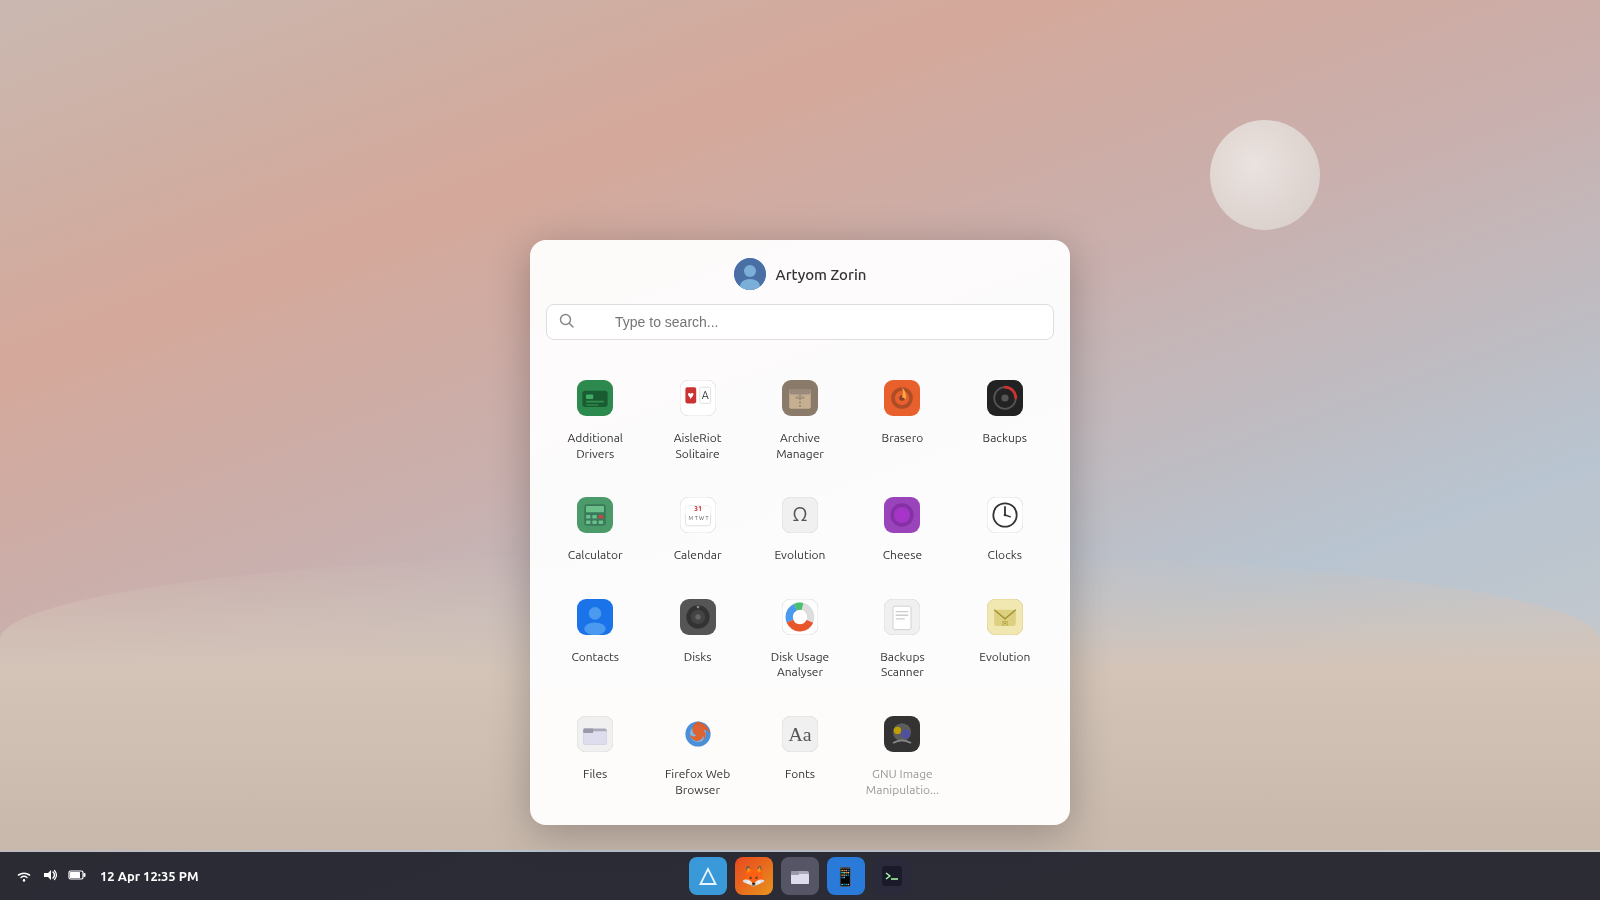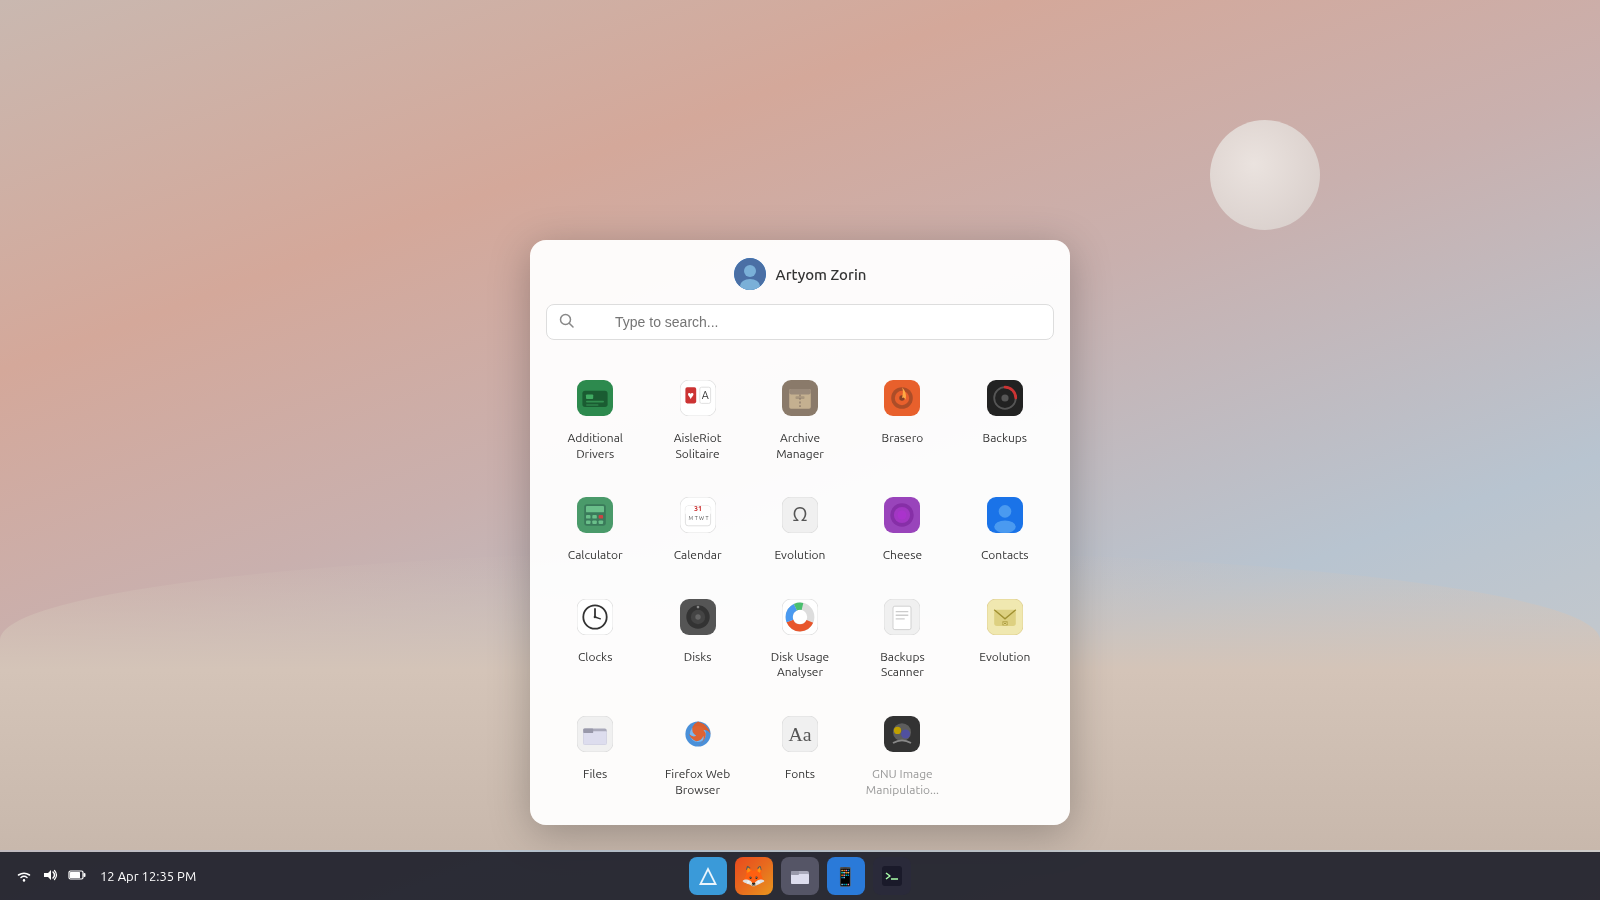--- a/index.html
+++ b/index.html
@@ -199,20 +199,21 @@
       font-size: 20px;
       cursor: pointer;
     }
 
     .taskbar-right {
       display: flex;
       align-items: center;
       gap: 14px;
       color: white;
       font-size: 13px;
+      font-weight: bold;
     }
 
     .taskbar-icons {
       display: flex;
       align-items: center;
       gap: 10px;
       color: white;
       font-size: 16px;
     }
 
@@ -367,38 +368,38 @@
       <circle cx="20" cy="20" r="13" fill="#7a2299" opacity="0.6"></circle>
       <circle cx="20" cy="20" r="9" fill="#cc44ee" opacity="0.4"></circle>
       <circle cx="20" cy="20" r="5" fill="#aa33cc"></circle>
     </svg>
           </div>
           <span class="app-label">Cheese</span>
         </div>
         <div class="app-item">
           <div class="app-icon">
             <svg width="40" height="40" viewBox="0 0 40 40">
-      <rect width="40" height="40" rx="10" fill="#1a73e8"></rect>
-      <circle cx="20" cy="16" r="7" fill="#4a9af0"></circle>
-      <ellipse cx="20" cy="33" rx="12" ry="7" fill="#4a9af0"></ellipse>
-    </svg>
-          </div>
-          <span class="app-label">Contacts</span>
-        </div>
-        <div class="app-item">
-          <div class="app-icon">
-            <svg width="40" height="40" viewBox="0 0 40 40">
       <rect width="40" height="40" rx="10" fill="white" stroke="#e0e0e0"></rect>
       <circle cx="20" cy="20" r="13" stroke="#333" stroke-width="2" fill="white"></circle>
       <line x1="20" y1="20" x2="20" y2="11" stroke="#333" stroke-width="2" stroke-linecap="round"></line>
       <line x1="20" y1="20" x2="26" y2="22" stroke="#333" stroke-width="1.5" stroke-linecap="round"></line>
       <circle cx="20" cy="20" r="1.5" fill="#333"></circle>
     </svg>
           </div>
           <span class="app-label">Clocks</span>
+        </div>
+        <div class="app-item">
+          <div class="app-icon">
+            <svg width="40" height="40" viewBox="0 0 40 40">
+      <rect width="40" height="40" rx="10" fill="#1a73e8"></rect>
+      <circle cx="20" cy="16" r="7" fill="#4a9af0"></circle>
+      <ellipse cx="20" cy="33" rx="12" ry="7" fill="#4a9af0"></ellipse>
+    </svg>
+          </div>
+          <span class="app-label">Contacts</span>
         </div>
         <div class="app-item">
           <div class="app-icon">
             <svg width="40" height="40" viewBox="0 0 40 40">
       <rect width="40" height="40" rx="10" fill="#555"></rect>
       <circle cx="20" cy="20" r="13" fill="#333"></circle>
       <circle cx="20" cy="20" r="8" fill="#444"></circle>
       <circle cx="20" cy="20" r="3" fill="#666"></circle>
       <circle cx="20" cy="9" r="1.5" fill="#888"></circle>
     </svg>

